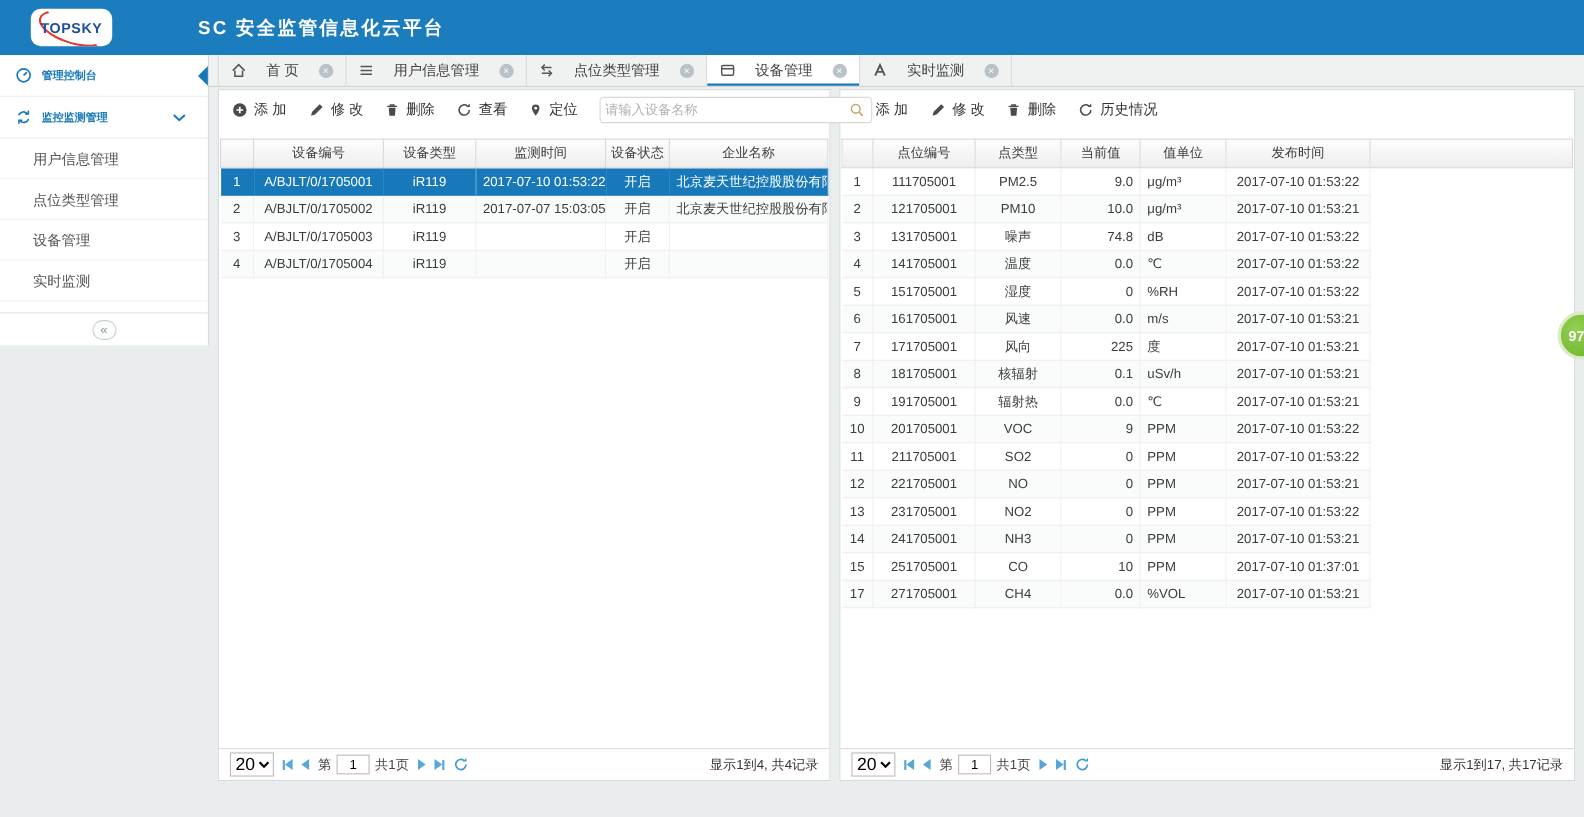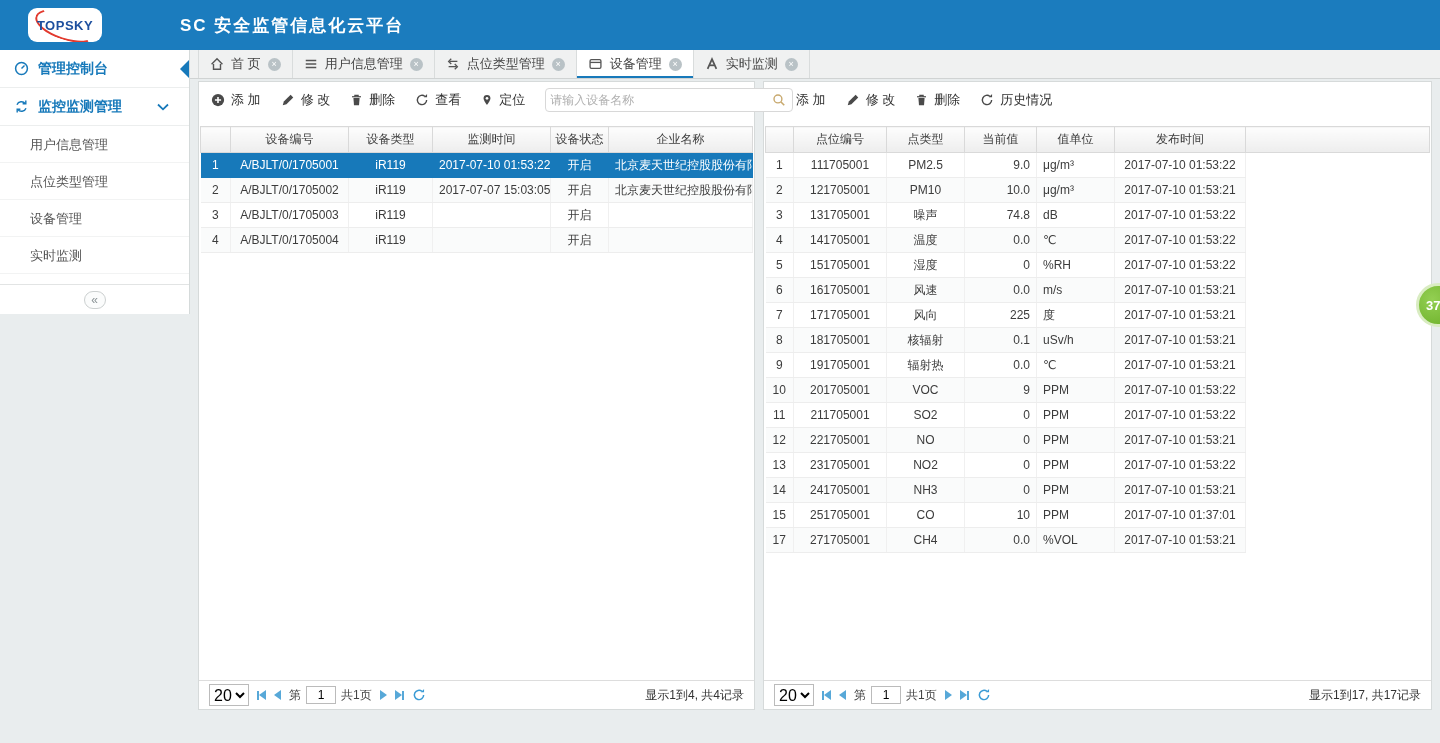--- a/index.html
+++ b/index.html
@@ -20,33 +20,33 @@
   .user-box { position:absolute; right:20px; top:4px; width:150px; height:42px; background:#12609f;
               display:flex; align-items:center; gap:8px; padding:0 8px; cursor:pointer; }
   .avatar { width:34px; height:34px; border-radius:50%; background:#fff; display:flex; align-items:center; justify-content:center; overflow:hidden; flex:none; }
   .welcome { color:#fff; font-size:11px; line-height:1.5; flex:1; }
   .user-caret { width:0; height:0; border-left:4px solid transparent; border-right:4px solid transparent; border-top:5px solid #fff; }
   
   .main { display:flex; height:693px; }
   .sidebar { width:190px; flex:none; }
   .side-white { background:#fff; border-right:1px solid #d5dada; }
   .side-sec { height:38px; display:flex; align-items:center; gap:9px; padding-left:14px;
-              color:#1779ba; font-weight:bold; font-size:14px; border-bottom:1px solid #eceeee; position:relative; cursor:pointer; }
+              color:#1779ba; font-weight:bold; font-size:10px; border-bottom:1px solid #eceeee; position:relative; cursor:pointer; }
   .sec-marker { position:absolute; right:0; top:50%; transform:translateY(-50%);
                 width:0; height:0; border-top:9px solid transparent; border-bottom:9px solid transparent; border-right:9px solid #1779ba; }
   .sec-chev { position:absolute; right:20px; top:15px; }
   .side-sub { height:37px; line-height:37px; padding-left:30px; color:#555; font-size:13px;
               border-bottom:1px solid #f2f3f3; cursor:pointer; }
   .collapse-bar { height:30px; margin-top:10px; border-top:1px solid #e2e4e4; display:flex; align-items:center; justify-content:center; }
   .collapse-btn { width:22px; height:18px; border:1px solid #ccd0d0; border-radius:9px; color:#8a9396;
                   font-size:12px; line-height:16px; text-align:center; cursor:pointer; background:#fbfcfc; }
   
   .content { flex:1; display:flex; flex-direction:column; min-width:0; }
   .tabbar { height:29px; background:#f0f1f1; border-bottom:1px solid #d0d3d3; display:flex; align-items:stretch; padding-left:8px; }
-  .tab { display:flex; align-items:center; gap:7px; padding:0 11px; font-size:13px; color:#444;
+  .tab { display:flex; align-items:center; gap:18px; padding:0 11px; font-size:13px; color:#444;
          border-right:1px solid #d9dcdc; cursor:pointer; white-space:nowrap; }
   .tab:first-child { border-left:1px solid #d9dcdc; }
   .tab.active { background:#fff; box-shadow:inset 0 -2px 0 #1779ba; }
   .tab-close { width:13px; height:13px; border-radius:50%; background:#b9c2c6; color:#fff; flex:none;
                font-size:9px; line-height:13px; text-align:center; cursor:pointer; }
   .tab-close::before { content:"×"; }
   
   .panels { flex:1; display:flex; gap:8px; padding:2px 8px 33px 8px; min-height:0; }
   .panel { background:#fff; border:1px solid #d6dada; display:flex; flex-direction:column; min-width:0; }
   .panel.left { width:557px; flex:none; }
@@ -554,16 +554,16 @@
             </svg>
             <span class="pg-summary">显示1到17, 共17记录</span>
           </div>
         </div>
 
       </div>
     </div>
   </div>
 
   <div class="float-badge">
-    <span>37</span>
+    <span>97</span>
   </div>
 
 </div>
 
 </body></html>

